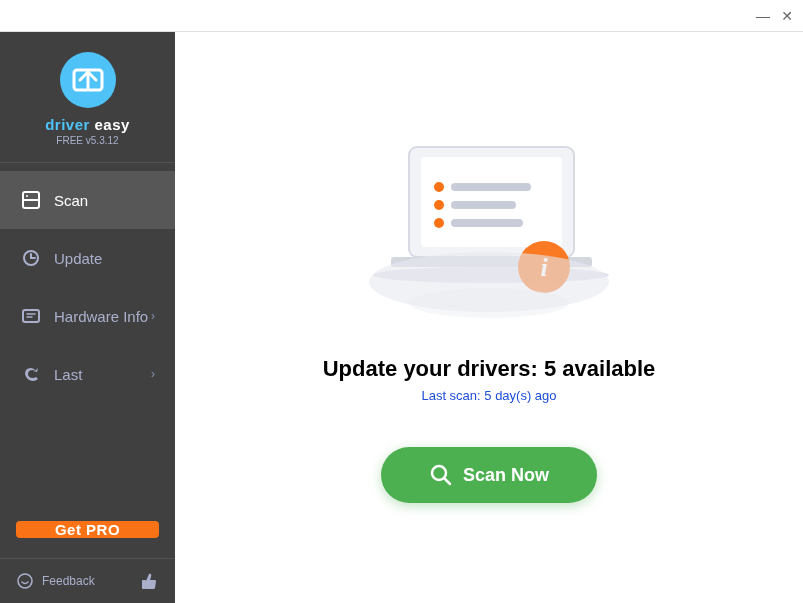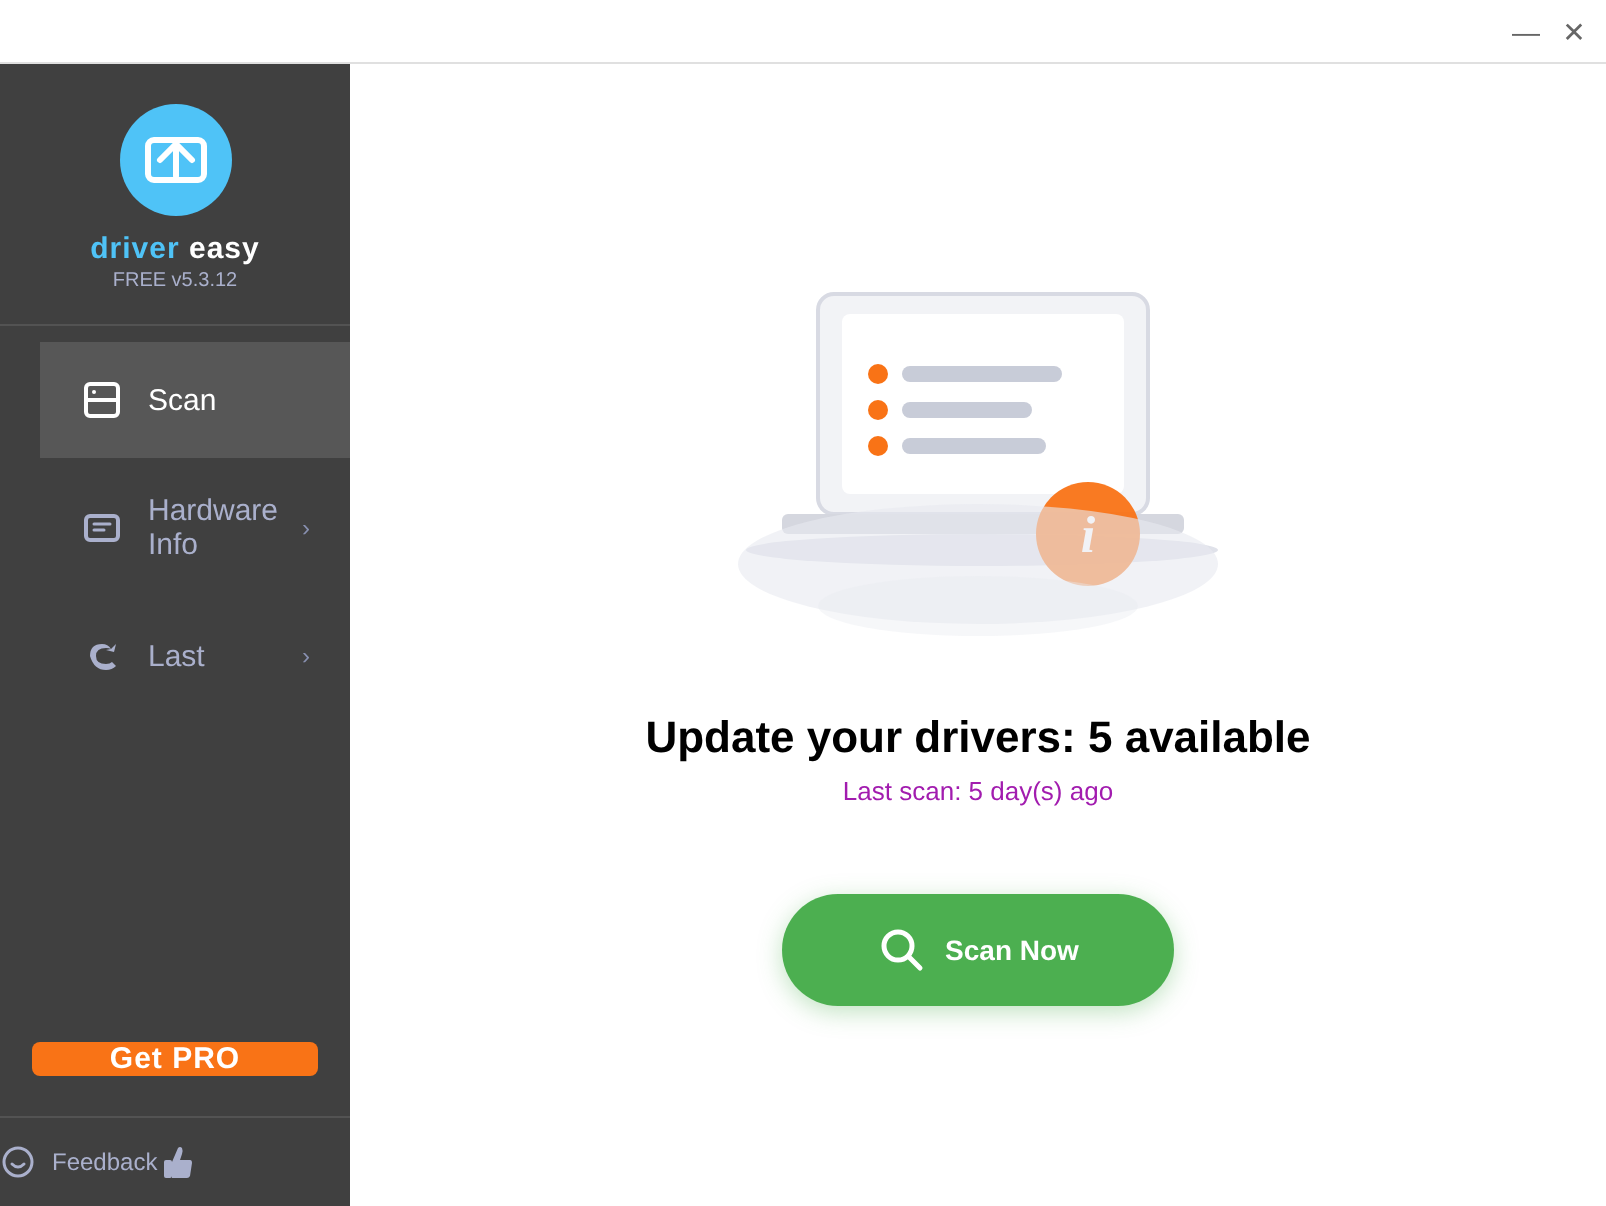--- a/index.html
+++ b/index.html
@@ -82,21 +82,20 @@
       font-size: 10px;
       color: #aab0cc;
       margin-top: 2px;
     }
 
     .nav-items {
       flex: 1;
       display: flex;
       flex-direction: column;
       padding-top: 8px;
-      margin-left: 20px;
     }
 
     .nav-item {
       display: flex;
       align-items: center;
       padding: 18px 20px;
       cursor: pointer;
       color: #c0c8e8;
       font-size: 15px;
       position: relative;
@@ -140,24 +139,24 @@
       border-radius: 4px;
       font-size: 15px;
       font-weight: 700;
       cursor: pointer;
       text-align: center;
       letter-spacing: 0.5px;
     }
 
     .sidebar-footer {
       border-top: 1px solid rgba(255,255,255,0.1);
-      padding: 12px 0;
-      display: flex;
-      align-items: center;
-      justify-content: flex-start;
+      padding: 12px 16px;
+      display: flex;
+      align-items: center;
+      justify-content: space-between;
     }
     .feedback-btn {
       display: flex;
       align-items: center;
       gap: 8px;
       color: #aab0cc;
       font-size: 12px;
       cursor: pointer;
       background: none;
       border: none;
@@ -192,32 +191,32 @@
     .headline {
       font-size: 22px;
       font-weight: 700;
       color: #000000;
       text-align: center;
       margin-bottom: 6px;
     }
 
     .subtext {
       font-size: 13px;
-      color: #a21caf;
+      color: #1d4ed8;
       text-align: center;
       margin-bottom: 44px;
     }
 
     .scan-now-btn {
       background: #4caf50;
       color: #fff;
       border: none;
       border-radius: 28px;
       padding: 16px 48px;
-      font-size: 14px;
+      font-size: 18px;
       font-weight: 700;
       cursor: pointer;
       display: flex;
       align-items: center;
       gap: 10px;
       box-shadow: 0 3px 12px rgba(76,175,80,0.35);
       transition: background 0.15s;
     }
 
     
@@ -257,20 +256,29 @@
         <span class="nav-icon">
           <svg width="20" height="20" viewBox="0 0 20 20" fill="none">
             <rect x="2" y="2" width="16" height="16" rx="2" stroke="white" stroke-width="2"></rect>
             <line x1="2" y1="10" x2="18" y2="10" stroke="white" stroke-width="2"></line>
             <line x1="6" y1="6" x2="6" y2="6" stroke="white" stroke-width="2" stroke-linecap="round"></line>
           </svg>
         </span>
         <span class="nav-label">Scan</span>
       </div>
 
+      <div class="nav-item">
+        <span class="nav-icon">
+          <svg width="20" height="20" viewBox="0 0 20 20" fill="none">
+            <circle cx="10" cy="10" r="7" stroke="#aab0cc" stroke-width="2"></circle>
+            <path d="M10 6 L10 10 L14 10" stroke="#aab0cc" stroke-width="2" stroke-linecap="round"></path>
+          </svg>
+        </span>
+        <span class="nav-label" style="color:#aab0cc">Update</span>
+      </div>
 
       <div class="nav-item">
         <span class="nav-icon">
           <svg width="20" height="20" viewBox="0 0 20 20" fill="none">
             <rect x="2" y="4" width="16" height="12" rx="2" stroke="#aab0cc" stroke-width="2"></rect>
             <line x1="6" y1="8" x2="14" y2="8" stroke="#aab0cc" stroke-width="1.5" stroke-linecap="round"></line>
             <line x1="6" y1="11" x2="11" y2="11" stroke="#aab0cc" stroke-width="1.5" stroke-linecap="round"></line>
           </svg>
         </span>
         <span class="nav-label" style="color:#aab0cc">Hardware Info</span>

